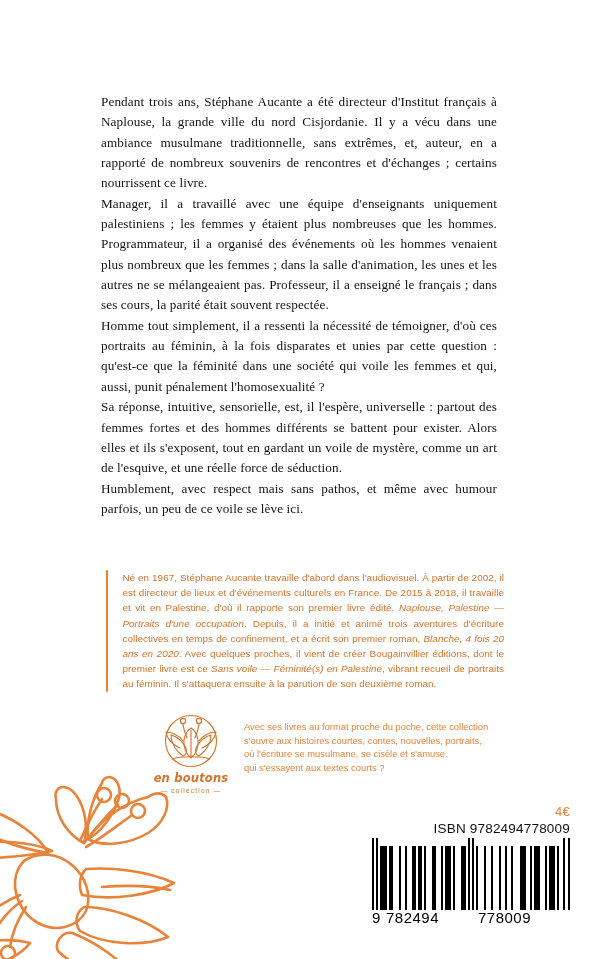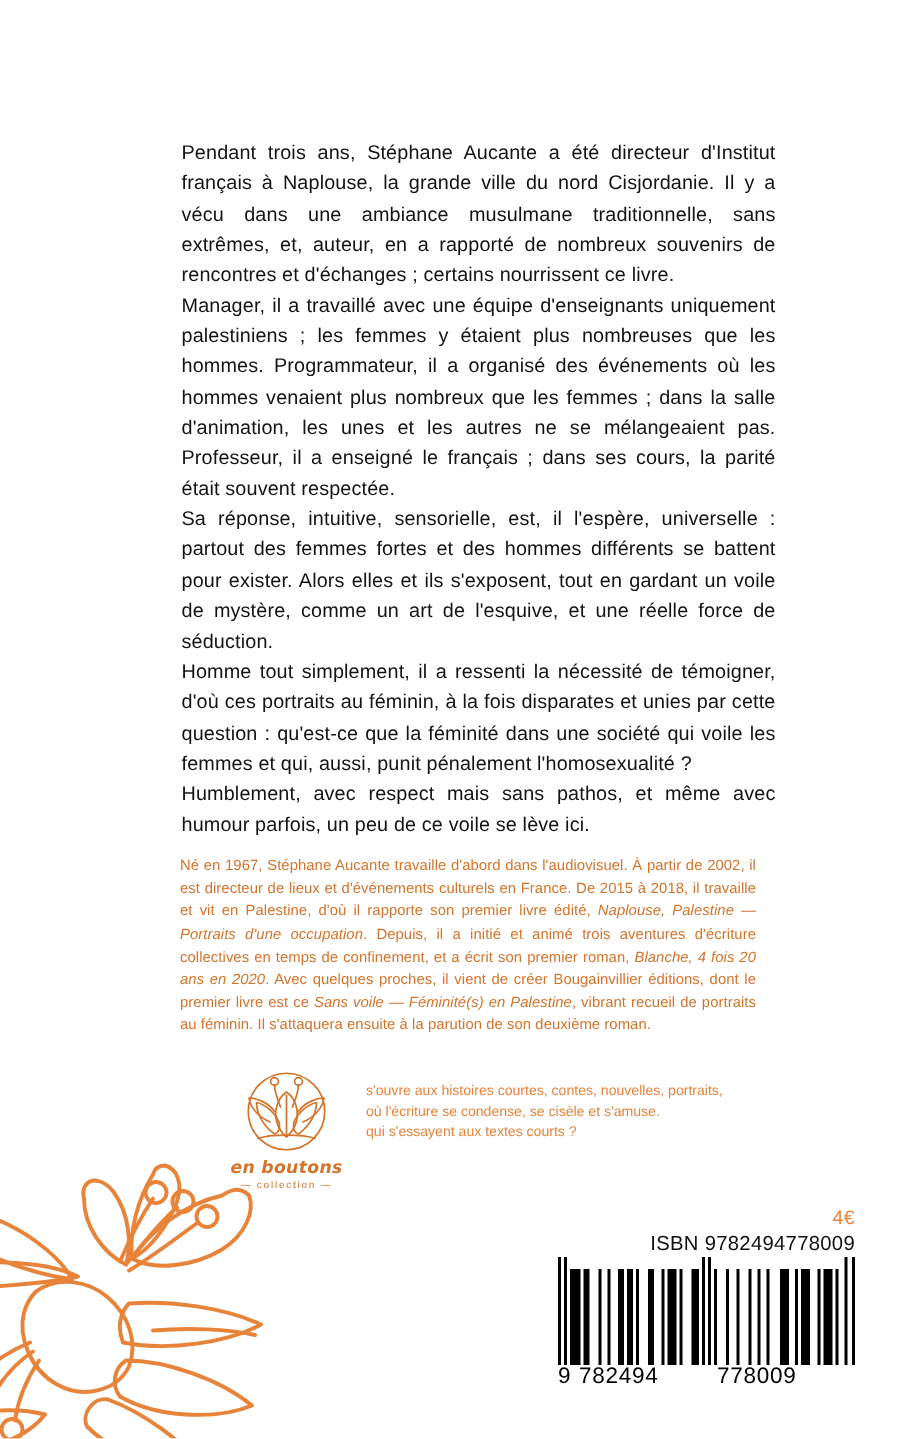--- a/index.html
+++ b/index.html
@@ -25,42 +25,42 @@
     left: -48px;
     bottom: -26px;
     width: 260px;
     height: 230px;
     pointer-events: none;
   }
 
   
   #blurb {
     position: absolute;
-    left: 121px;
+    left: 101px;
     top: 92px;
     width: 396px;
+    font-family: Liberation Serif, serif;
   }
   #blurb p {
     margin: 0;
     font-size: 13.2px;
     line-height: 20.35px;
     text-align: justify;
     color: #131313;
     letter-spacing: 0.1px;
   }
 
   
   #bio-wrap {
     position: absolute;
     left: 106px;
     top: 570px;
     width: 398px;
     display: flex;
     align-items: stretch;
-    flex-direction: column;
   }
   #bio-rule {
     width: 2.4px;
     background: #E8822B;
     flex: 0 0 auto;
     border-radius: 1px;
   }
   #bio-text {
     padding-left: 14px;
     font-size: 9.9px;
@@ -200,22 +200,22 @@
       <path d="M0 196 C22 186 56 182 78 188 C66 204 34 216 6 214 C2 208 0 202 0 196 Z"></path>
 
       <path d="M44 222 C62 212 86 206 104 208"></path>
       <path d="M34 230 C48 222 66 216 82 214"></path>
     </svg>
   </div>
 
   <div id="blurb">
     <p>Pendant trois ans, Stéphane Aucante a été directeur d'Institut français à Naplouse, la grande ville du nord Cisjordanie. Il y a vécu dans une ambiance musulmane traditionnelle, sans extrêmes, et, auteur, en a rapporté de nombreux souvenirs de rencontres et d'échanges ; certains nourrissent ce livre.</p>
     <p>Manager, il a travaillé avec une équipe d'enseignants uniquement palestiniens ; les femmes y étaient plus nombreuses que les hommes. Programmateur, il a organisé des événements où les hommes venaient plus nombreux que les femmes ; dans la salle d'animation, les unes et les autres ne se mélangeaient pas. Professeur, il a enseigné le français ; dans ses cours, la parité était souvent respectée.</p>
+    <p>Homme tout simplement, il a ressenti la nécessité de témoigner, d'où ces portraits au féminin, à la fois disparates et unies par cette question : qu'est-ce que la féminité dans une société qui voile les femmes et qui, aussi, punit pénalement l'homosexualité ?</p>
     <p>Sa réponse, intuitive, sensorielle, est, il l'espère, universelle : partout des femmes fortes et des hommes différents se battent pour exister. Alors elles et ils s'exposent, tout en gardant un voile de mystère, comme un art de l'esquive, et une réelle force de séduction.</p>
-    <p>Homme tout simplement, il a ressenti la nécessité de témoigner, d'où ces portraits au féminin, à la fois disparates et unies par cette question : qu'est-ce que la féminité dans une société qui voile les femmes et qui, aussi, punit pénalement l'homosexualité ?</p>
     <p>Humblement, avec respect mais sans pathos, et même avec humour parfois, un peu de ce voile se lève ici.</p>
   </div>
 
   <div id="bio-wrap">
     <div id="bio-rule"></div>
     <div id="bio-text">
       <p>
         <span>Né en 1967, Stéphane Aucante travaille d'abord dans l'audiovisuel. À partir de 2002, il est directeur de lieux et d'événements culturels en France. De 2015 à 2018, il travaille et vit en Palestine, d'où il rapporte son premier livre édité, </span><i>Naplouse, Palestine — Portraits d'une occupation</i><span>. Depuis, il a initié et animé trois aventures d'écriture collectives en temps de confinement, et a écrit son premier roman, </span><i>Blanche, 4 fois 20 ans en 2020</i><span>. Avec quelques proches, il vient de créer Bougainvillier éditions, dont le premier livre est ce </span><i>Sans voile — Féminité(s) en Palestine</i><span>, vibrant recueil de portraits au féminin. Il s'attaquera ensuite à la parution de son deuxième roman.</span>
       </p>
     </div>
@@ -241,22 +241,23 @@
 
         <path d="M29 24 C27 19 25 13 25 9"></path>
         <circle cx="25" cy="7" r="2.6"></circle>
         <path d="M37 24 C39 19 41 13 41 9"></path>
         <circle cx="41" cy="7" r="2.6"></circle>
       </svg>
       <div id="logo-name">en boutons</div>
       <div id="logo-sub">— collection —</div>
     </div>
     <div id="collection-note">
+      <p>Avec ses livres au format proche du poche, cette collection</p>
       <p>s'ouvre aux histoires courtes, contes, nouvelles, portraits,</p>
-      <p>où l'écriture se condense, se cisèle et s'amuse.</p>
+      <p>où l'écriture se musulmane, se cisèle et s'amuse.</p>
       <p>qui s'essayent aux textes courts ?</p>
     </div>
   </div>
 
   <div id="price">4€</div>
 
   <div id="isbn">ISBN 9782494778009</div>
 
   <div id="barcode-box">
     <div id="barcode-bars">

